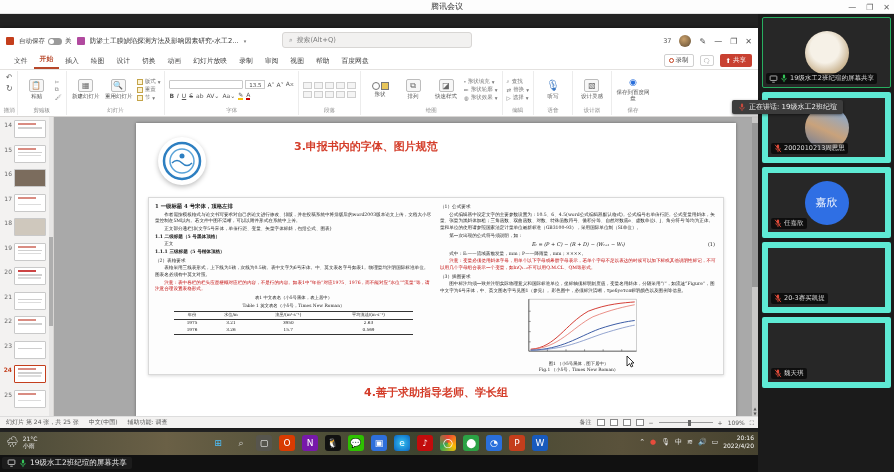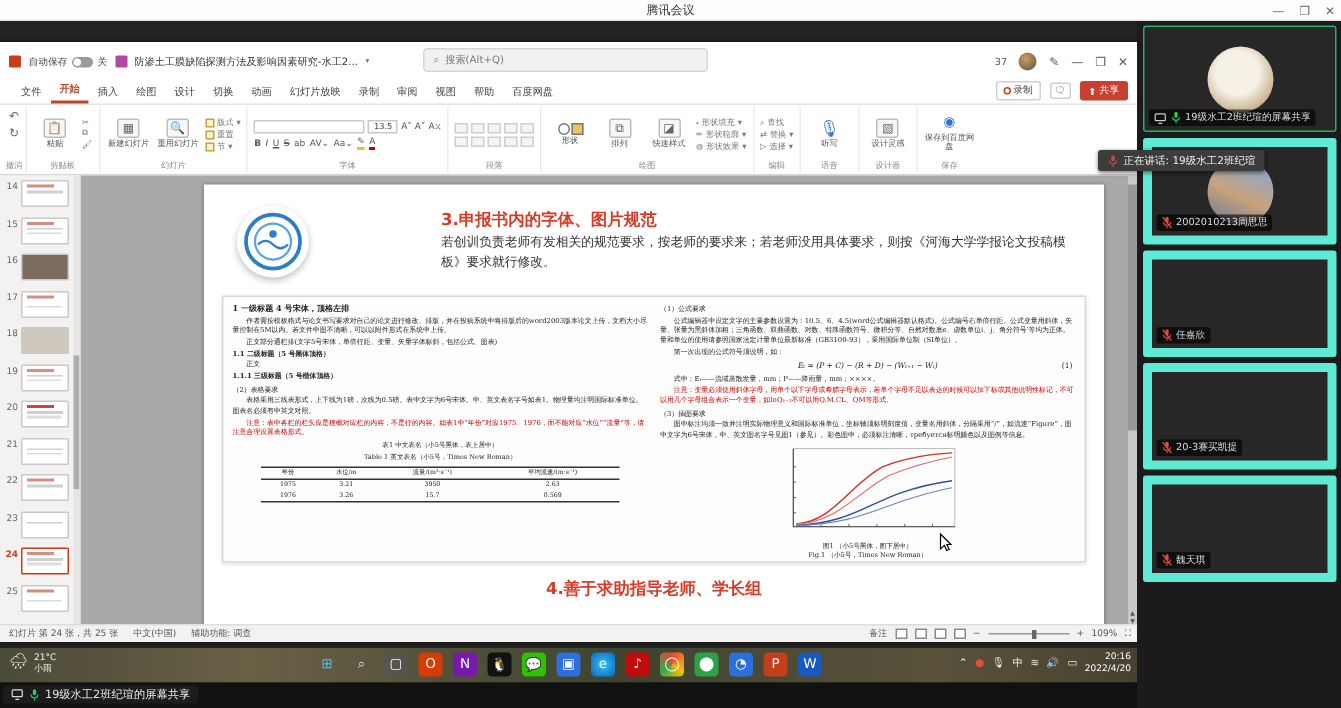--- a/index.html
+++ b/index.html
@@ -495,21 +495,20 @@
           <div class="slide">
             <div class="slide-logo">
               <svg width="40" height="40" viewBox="0 0 40 40">
                 <circle cx="20" cy="20" r="18" fill="none" stroke="#2d7fc1" stroke-width="2.5"></circle>
                 <circle cx="20" cy="20" r="12" fill="none" stroke="#5aa3d8" stroke-width="1.5"></circle>
                 <path d="M10 22 q5 -5 10 0 t10 0" fill="none" stroke="#2d7fc1" stroke-width="1.5"></path>
                 <circle cx="20" cy="15" r="2.5" fill="#2d7fc1"></circle>
               </svg>
             </div>
             <div class="slide-title">3.申报书内的字体、图片规范</div>
-            <div class="slide-intro">若创训负责老师有发相关的规范要求，按老师的要求来；若老师没用具体要求，则按《河海大学学报论文投稿模板》要求就行修改。</div>
 
             <div class="docshot">
               <div class="doccol">
                 <div class="h1">1 一级标题 4 号宋体，顶格左排</div>
                 <p>作者需按模板格式与论文书写要求对自己的论文进行修改、排版，并在投稿系统中将排版后的word2003版本论文上传，文档大小尽量控制在5M以内。若文件中图不清晰，可以以附件形式在系统中上传。</p>
                 <p>正文部分通栏排(文字5号宋体，单倍行距、变量、矢量字体标斜，包括公式、图表)</p>
                 <div class="h2">1.1 二级标题（5 号黑体顶格）</div>
                 <p>正文</p>
                 <div class="h3">1.1.1 三级标题（5 号楷体顶格）</div>
                 <div class="h4">（2）表格要求</div>
@@ -701,20 +700,23 @@
           <path d="M2.2 4.8a2.8 2.8 0 0 0 5.6 0" stroke="#e04b3a" fill="none" stroke-width="1"></path>
           <line x1="5" y1="8" x2="5" y2="10" stroke="#e04b3a" stroke-width="1"></line>
           <line x1="1.4" y1="0.8" x2="8.6" y2="10" stroke="#e04b3a" stroke-width="1.2"></line>
         </svg>
         <span>2002010213周思思</span>
       </div>
     </div>
 
 
     <div class="tile">
+      <div class="pavatar blue">
+          <span>嘉欣</span>
+        </div>
       <div class="plabel">
         <svg width="8" height="9" viewBox="0 0 10 11">
           <rect x="3.6" y="0.6" width="2.8" height="5" rx="1.4" fill="#e04b3a"></rect>
           <path d="M2.2 4.8a2.8 2.8 0 0 0 5.6 0" stroke="#e04b3a" fill="none" stroke-width="1"></path>
           <line x1="5" y1="8" x2="5" y2="10" stroke="#e04b3a" stroke-width="1"></line>
           <line x1="1.4" y1="0.8" x2="8.6" y2="10" stroke="#e04b3a" stroke-width="1.2"></line>
         </svg>
         <span>任嘉欣</span>
       </div>
     </div>

